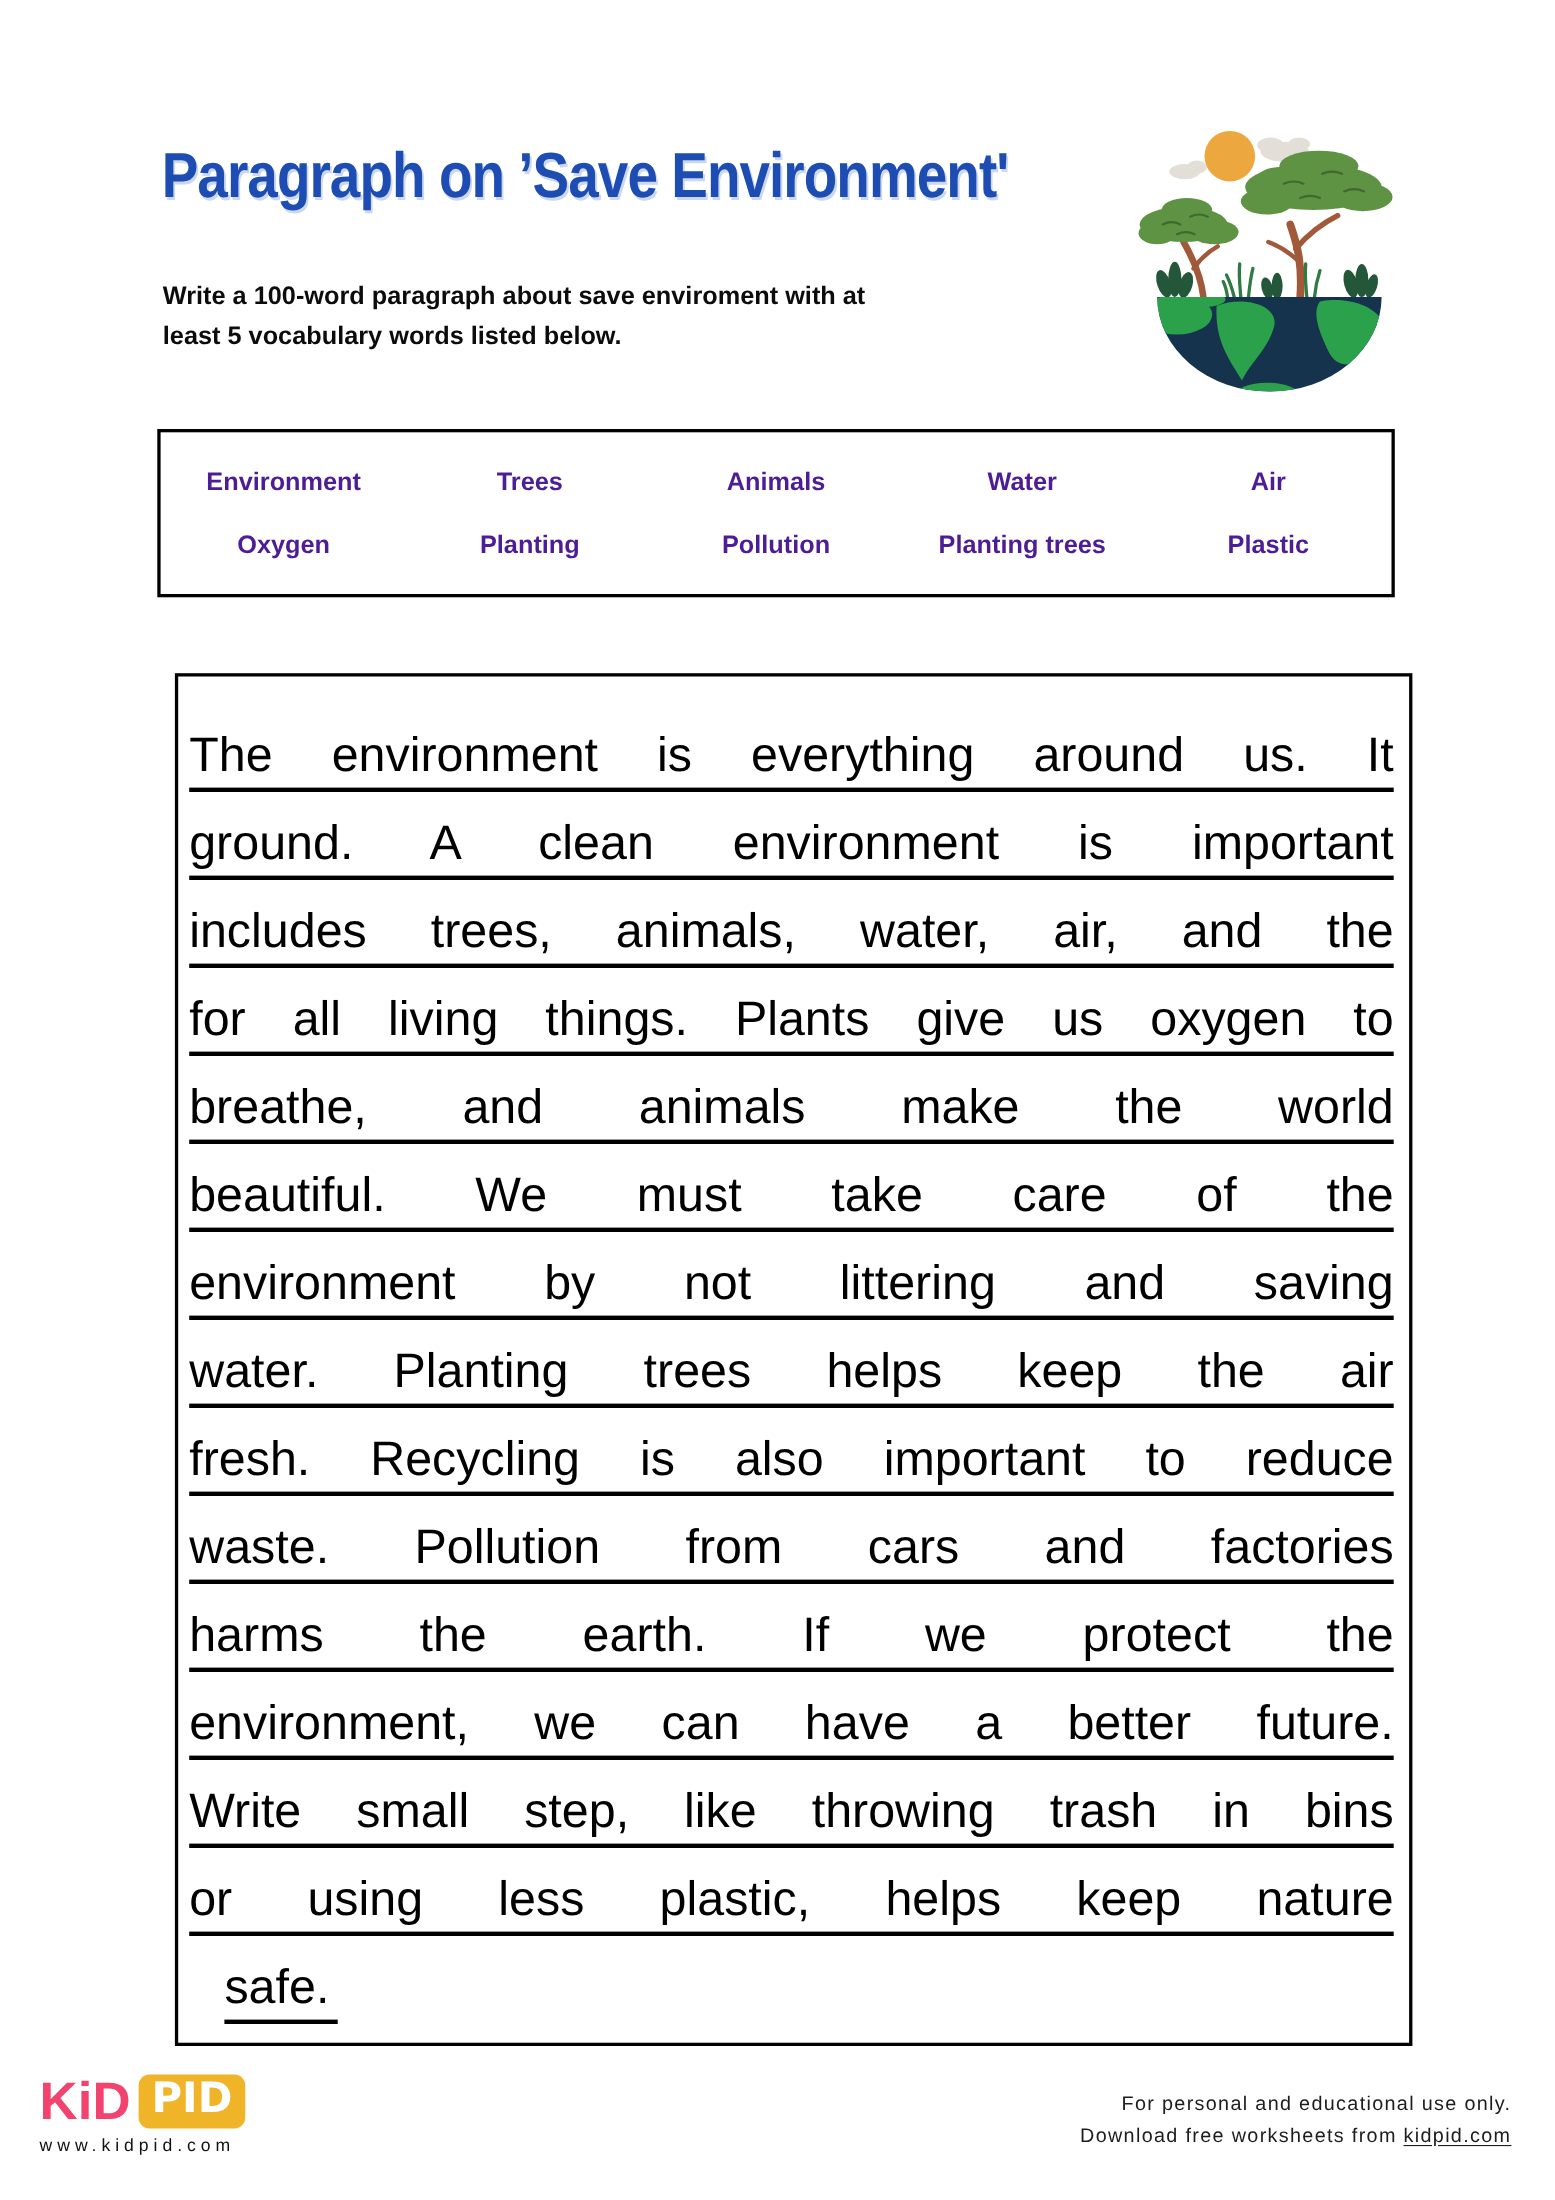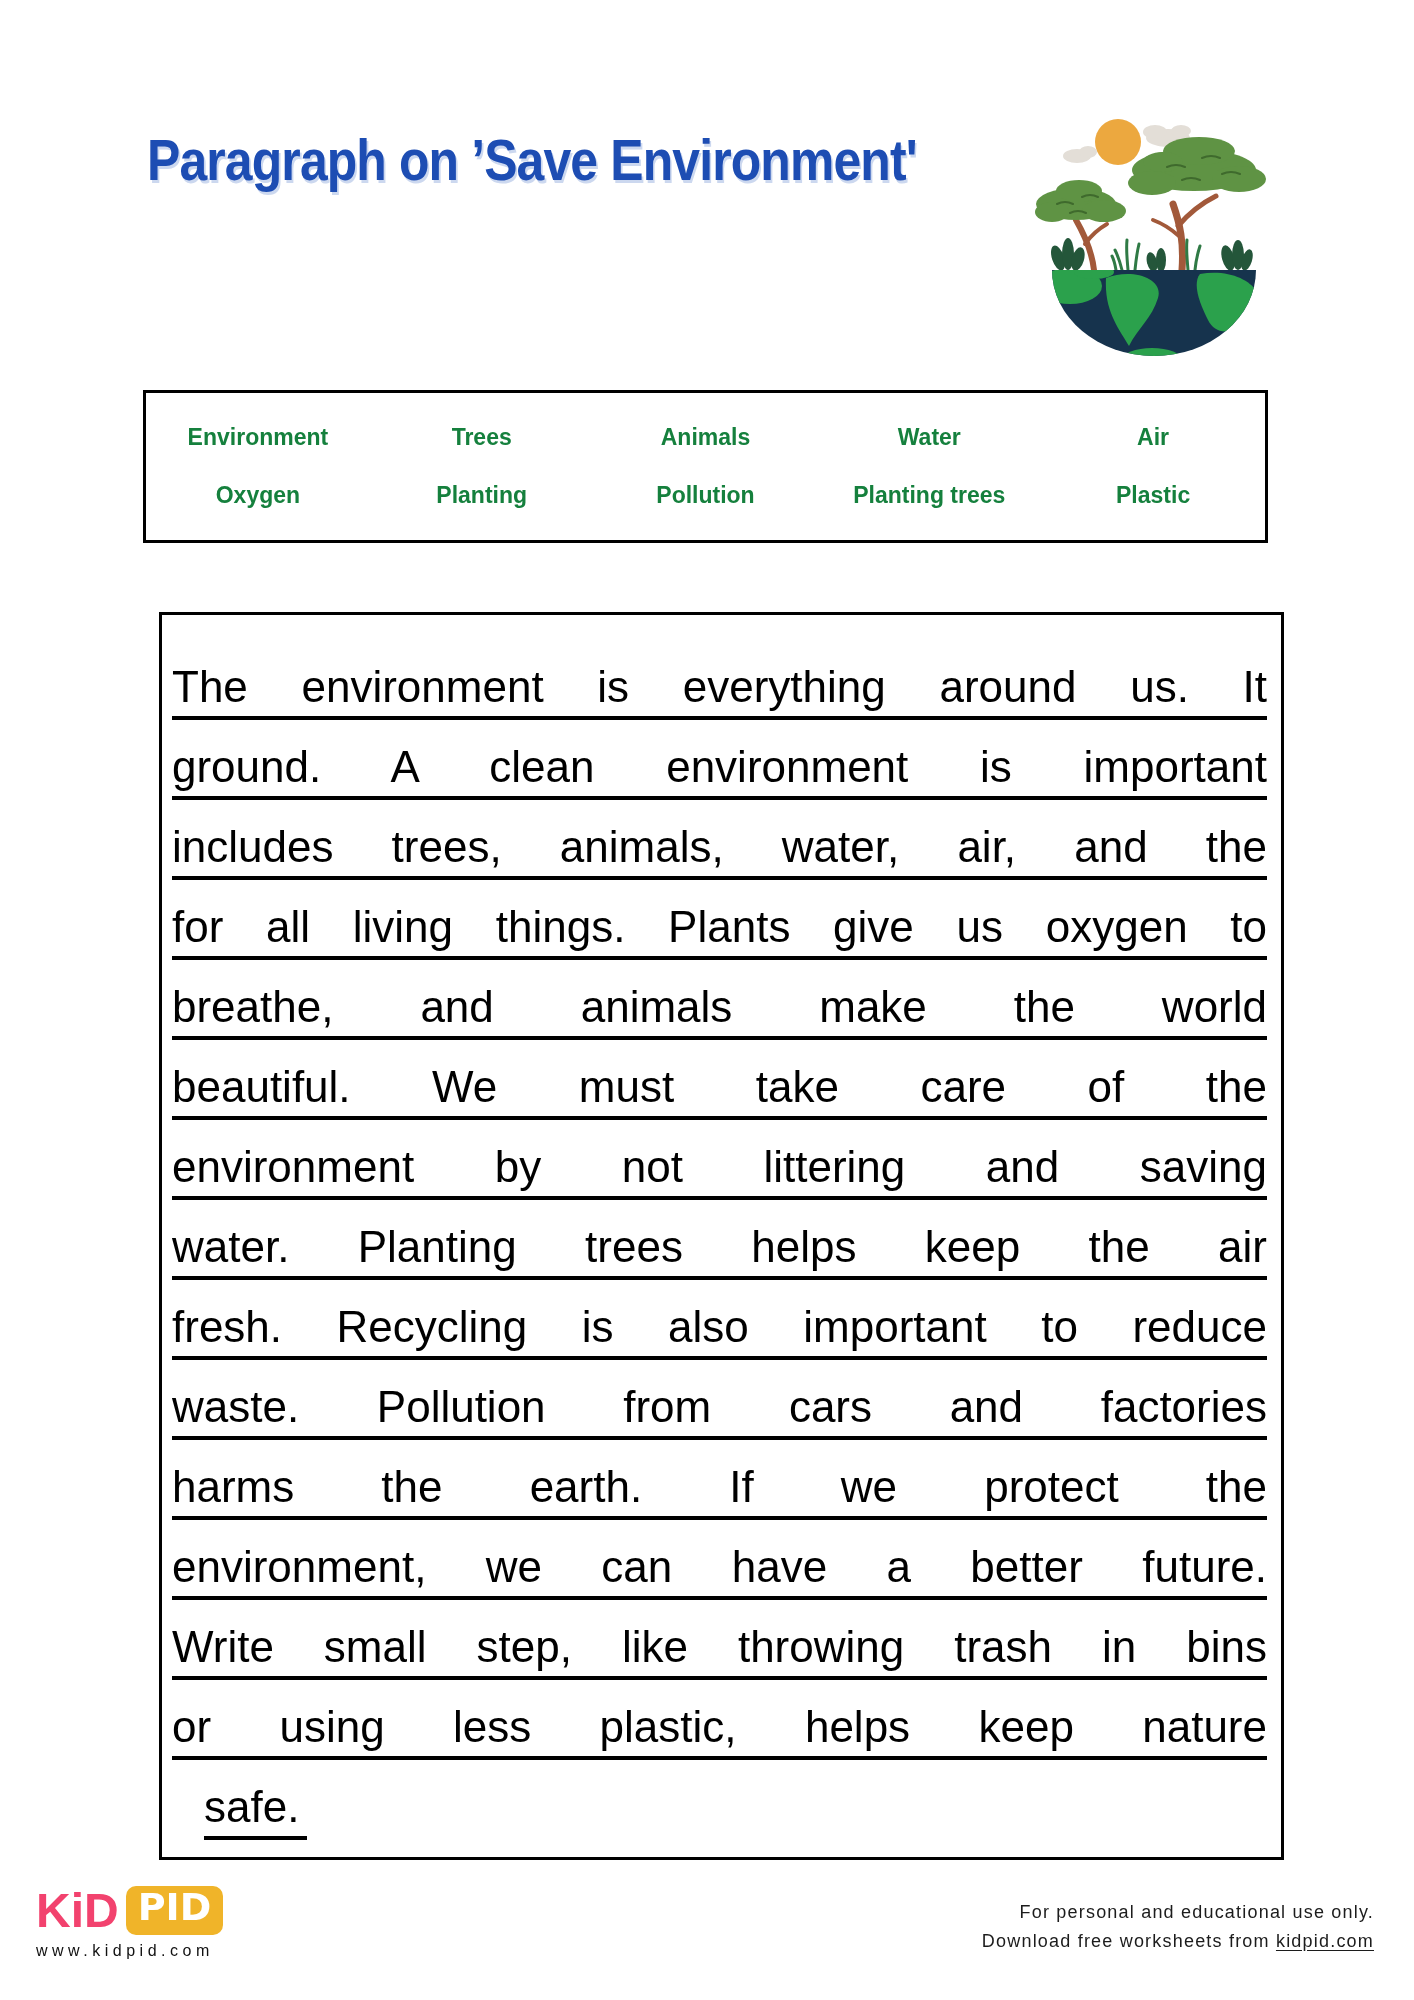--- a/index.html
+++ b/index.html
@@ -25,21 +25,21 @@
   .illus { position:absolute; left:1032px; top:82px; }
 
   
   .vocab-box {
     position:absolute; left:143px; top:390px; width:1125px; height:153px;
     border:3px solid #000; box-sizing:border-box;
     display:flex; flex-direction:column; justify-content:space-evenly;
   }
   .vocab-row { display:grid; grid-template-columns:repeat(5,1fr); }
   .vocab-word {
-    text-align:center; font-size:23px; font-weight:700; color:#15803d;
+    text-align:center; font-size:23px; font-weight:700; color:#4c1d95;
   }
 
   
   .para-box {
     position:absolute; left:159px; top:612px; width:1125px; height:1248px;
     border:3px solid #000; box-sizing:border-box;
     padding:32px 14px 0 10px;
   }
   .line {
     position:relative; height:80px; line-height:80px;
@@ -75,20 +75,24 @@
     font-size:18px; color:#1c1c1c; line-height:29px; letter-spacing:1.2px;
   }
   .notice .link { text-decoration:underline; text-underline-offset:3px; cursor:pointer; }
 </style>
 </head>
 <body>
 
 <div class="page">
 
   <h1 class="title">Paragraph on ’Save Environment'</h1>
+  <p class="subtitle">
+    <span>Write a 100-word paragraph about save enviroment with at</span><br>
+    <span>least 5 vocabulary words listed below.</span>
+  </p>
 
   <svg class="illus" width="245" height="295" viewBox="0 0 245 295" aria-hidden="true">
 
     <circle cx="86" cy="60" r="23" fill="#eca83f"></circle>
 
     <g fill="#e3ded7">
       <ellipse cx="45" cy="74" rx="14" ry="7"></ellipse>
       <ellipse cx="56" cy="70" rx="9" ry="6"></ellipse>
       <ellipse cx="136" cy="56" rx="22" ry="9"></ellipse>
       <ellipse cx="123" cy="50" rx="12" ry="7"></ellipse>

